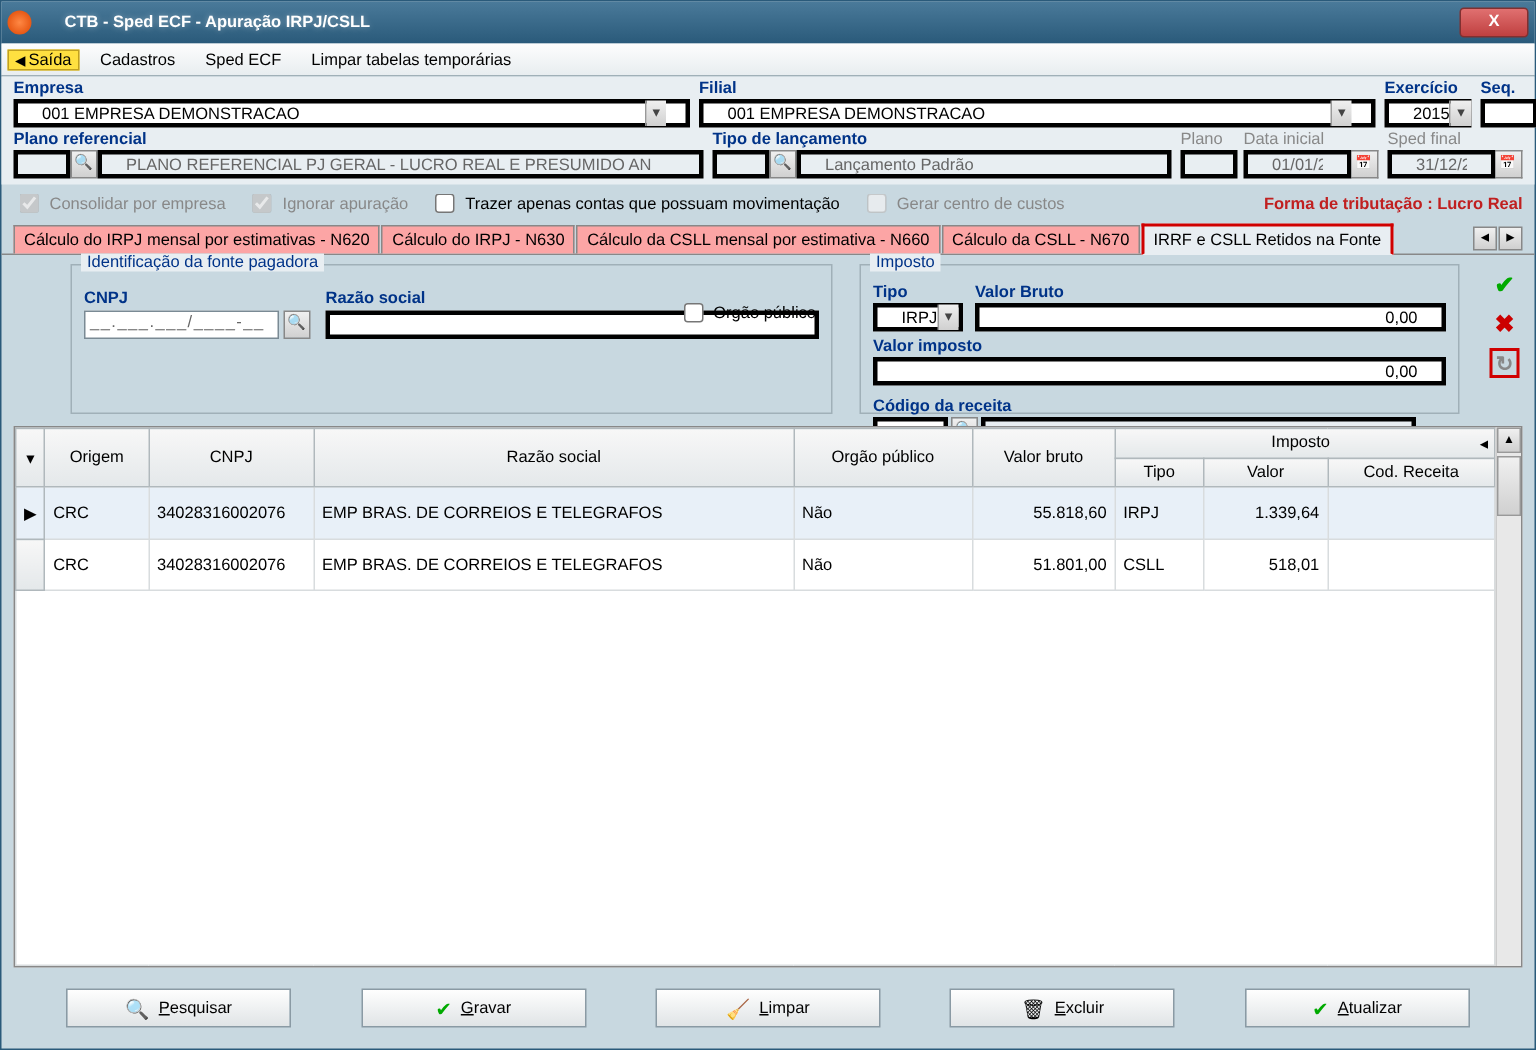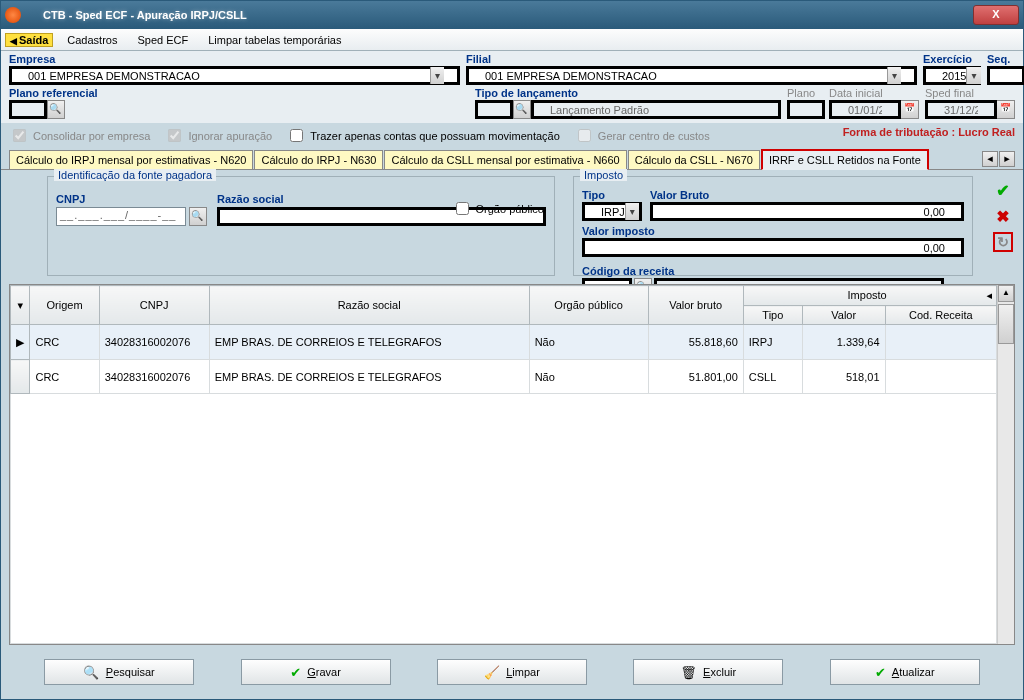--- a/index.html
+++ b/index.html
@@ -7,45 +7,45 @@
 
 .window { width: 1024px; height: 700px; background: #c8d8e0; border: 1px solid #2a5a7a; display: flex; flex-direction: column; }
 
 .titlebar { height: 28px; background: linear-gradient(to bottom, #4a7a9a 0%, #3a6a8a 50%, #2a5a7a 100%); display: flex; align-items: center; padding: 0 4px; color: #fff; }
 .titlebar .app-icon { width: 16px; height: 16px; background: radial-gradient(circle, #ff8844, #dd4400); border-radius: 50%; margin-right: 6px; }
 .titlebar .title { flex: 1; font-weight: bold; text-shadow: 0 0 4px rgba(255,255,255,0.4); padding-left: 16px; }
 .titlebar .close-btn { width: 46px; height: 20px; background: linear-gradient(to bottom, #e07070, #c04040); border: 1px solid #803030; border-radius: 3px; color: #fff; text-align: center; line-height: 16px; font-weight: bold; cursor: pointer; }
 
 .menubar { height: 22px; background: linear-gradient(to bottom, #fdfdfd, #e8edf0); display: flex; align-items: center; padding: 0 4px; border-bottom: 1px solid #a0b0b8; }
 .menubar .mi { padding: 2px 10px; cursor: pointer; }
-.menubar .mi.exit { background: #ffe040; border: 1px solid #c0a020; padding: 0 4px; margin-right: 4px; font-weight: bold; }
+.menubar .mi.exit { background: #ffe040; border: 1px solid #c0a020; padding: 0 4px; margin-right: 4px; font-weight: normal; }
 .menubar .mi.exit::before { content: "◀"; color: #000; font-size: 9px; margin-right: 2px; }
 
 .form-area { padding: 2px 8px; background: #e8eef2; }
 .form-row { display: flex; gap: 6px; margin-bottom: 2px; align-items: flex-end; }
 .form-group { display: flex; flex-direction: column; justify-content: center; }
 .form-group label { color: #003388; font-weight: bold; margin-bottom: 1px; }
 .form-group.dim label { color: #888; font-weight: normal; }
 .input, .select { height: 19px; border: 3px solid #000000; background: #fff; padding: 1px 16px; }
 .input.disabled, .select.disabled { background: #e8eef2; color: #666; }
 .select { display: flex; align-items: center; justify-content: space-between; }
 .select::after { content: "▾"; color: #444; font-size: 10px; background: linear-gradient(to bottom,#f0f0f0,#d0d0d0); border-left: 1px solid #999; padding: 0 4px; margin: -1px -3px -1px 0; height: 17px; line-height: 17px; }
 .lookup-btn { width: 18px; height: 19px; background: linear-gradient(to bottom,#f0f0f0,#d0d0d0); border: 1px solid #888; text-align: center; line-height: 15px; cursor: pointer; font-size: 10px; }
 .date-input { display: flex; }
 .date-input .input { width: 72px; }
 .date-input .cal-btn { width: 18px; height: 19px; background: linear-gradient(to bottom,#f0f0f0,#d0d0d0); border: 1px solid #888; border-left: none; text-align: center; line-height: 15px; font-size: 9px; }
 
-.checks-row { display: flex; gap: 14px; padding: 3px 8px; align-items: flex-start; }
+.checks-row { display: flex; gap: 14px; padding: 3px 8px; align-items: center; }
 .checks-row label { display: flex; align-items: center; gap: 4px; color: #888; }
 .checks-row label.active { color: #000; }
 .checks-row input[type=checkbox] { width: 13px; height: 13px; }
 .tax-form-label { margin-left: auto; color: #c02020; font-weight: bold; }
 
 .tabs-row { display: flex; align-items: center; padding: 0 8px; border-bottom: 1px solid #888; position: relative; }
-.tab { padding: 3px 6px; border: 1px solid #888; border-bottom: none; background: #fef9c3; margin-right: 1px; cursor: pointer; white-space: nowrap; position: relative; top: 1px; }
+.tab { padding: 3px 6px; border: 1px solid #888; border-bottom: none; background: #fca5a5; margin-right: 1px; cursor: pointer; white-space: nowrap; position: relative; top: 1px; }
 .tab.active { background: #e8eef2; border: 2px solid #d00000; border-bottom: 1px solid #e8eef2; }
 .tabs-arrows { margin-left: auto; display: flex; gap: 1px; }
 .tabs-arrows .arr { width: 16px; height: 16px; background: linear-gradient(to bottom,#f0f0f0,#d0d0d0); border: 1px solid #888; text-align: center; line-height: 12px; cursor: pointer; }
 
 .panel-area { display: flex; gap: 18px; padding: 6px 8px 4px 8px; margin-left: 38px; }
 .fieldset { border: 1px solid #a0b0b8; padding: 8px 8px 4px 8px; position: relative; }
 .fieldset .legend { position: absolute; top: -8px; left: 6px; background: #e8eef2; padding: 0 4px; color: #003388; }
 .fieldset.identif { flex: 1; height: 100px; }
 .fieldset.imposto { width: 400px; height: 100px; }
 
@@ -127,20 +127,21 @@
         <input class="input" value="1" style="">
       </div>
     </div>
 
     <div class="form-row">
       <div class="form-group" style="width:460px">
         <label>Plano referencial</label>
         <div style="display:flex">
           <input class="input disabled" style="width: 34px;" value="90">
           <div class="lookup-btn">🔍</div>
+          <input class="input disabled" style="flex: 1 1 0%;" value="PLANO REFERENCIAL PJ GERAL - LUCRO REAL E PRESUMIDO AN">
         </div>
       </div>
       <div class="form-group" style="flex:1">
         <label>Tipo de lançamento</label>
         <div style="display:flex">
           <input class="input disabled" style="width: 34px;" value="001">
           <div class="lookup-btn">🔍</div>
           <input class="input disabled" style="flex: 1 1 0%;" value="Lançamento Padrão">
         </div>
       </div>

